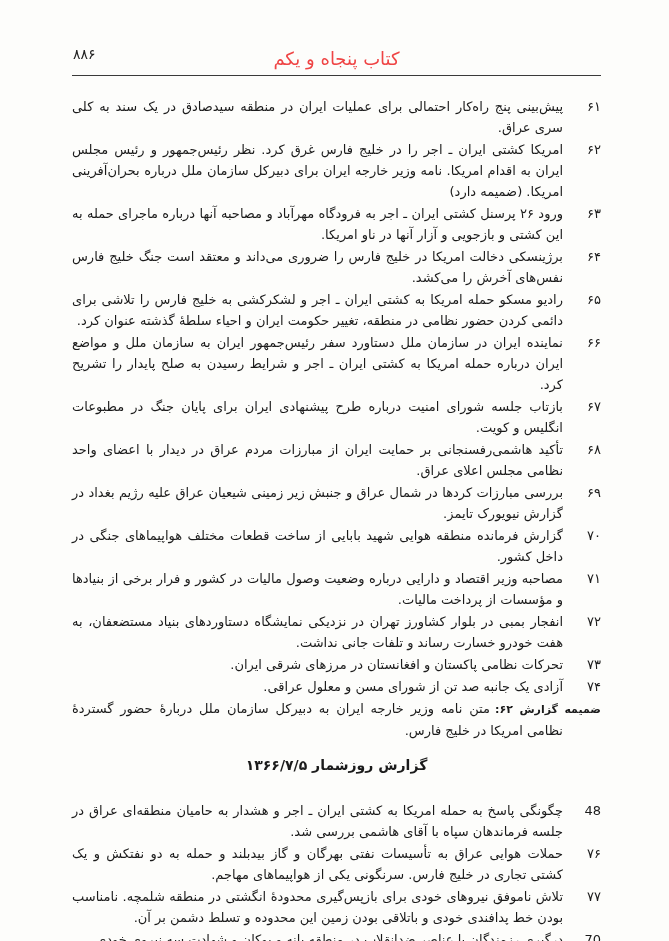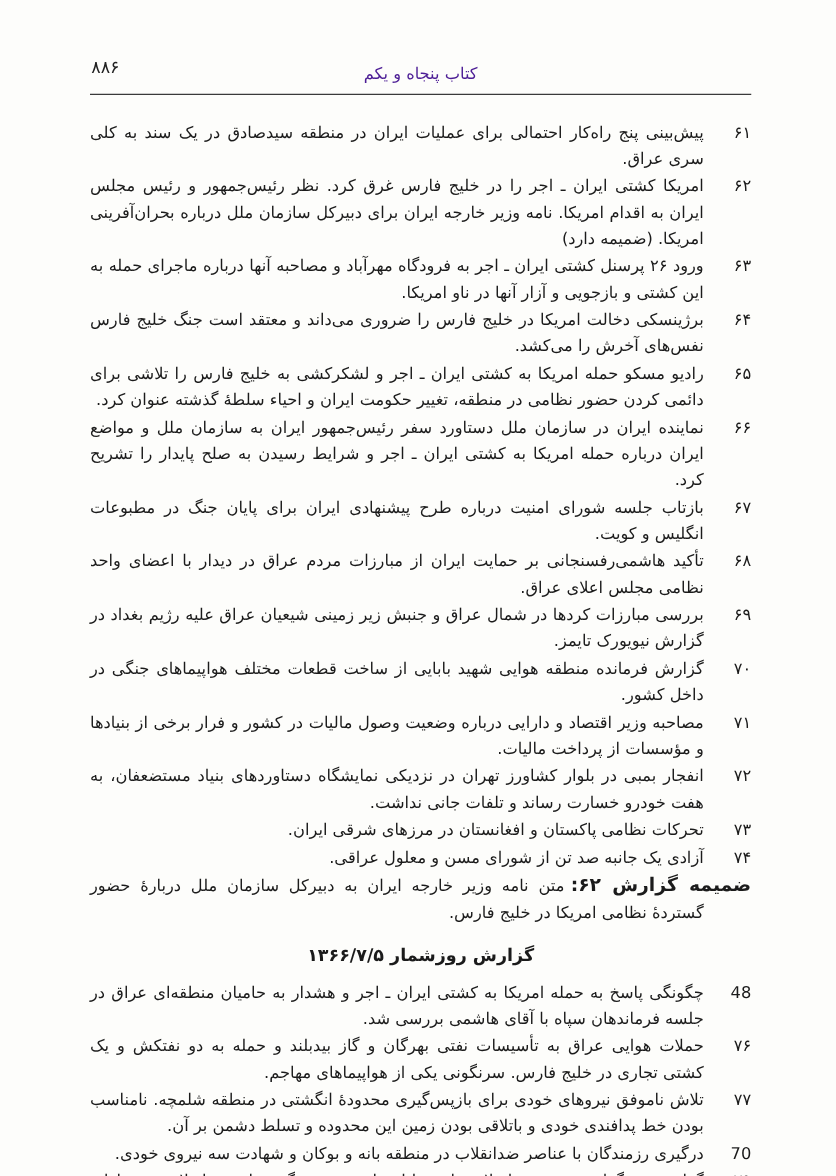--- a/index.html
+++ b/index.html
@@ -22,22 +22,22 @@
   }
   .page-header {
     position: relative;
     text-align: center;
     padding-bottom: 9px;
     border-bottom: 1px solid #3a3a3a;
     margin-bottom: 20px;
     height: 18px;
   }
   .book-title {
-    font-size: 13px;
-    color: #4c1d95;
+    font-size: 18px;
+    color: #ef4444;
   }
   .page-number {
     position: absolute;
     left: 1px;
     top: -2px;
     font-size: 14px;
     color: #222;
     letter-spacing: 0.5px;
   }
   .content {
@@ -56,28 +56,28 @@
     text-align: justify;
   }
   .appendix {
     padding-right: 38px;
     text-indent: -38px;
     text-align: justify;
     margin-bottom: 1px;
   }
   .appendix-label {
     font-weight: bold;
-    font-size: 15px;
+    font-size: 11px;
     margin-left: 5px;
   }
   .section-heading {
     text-align: center;
     font-weight: bold;
     font-size: 14px;
-    margin: 14px 0 8px 0;
+    margin: 14px 0 24px 0;
     line-height: 21px;
   }
 </style>
 </head>
 <body>
 
 <div class="page">
 
   <header class="page-header">
     <span class="book-title">کتاب پنجاه و یکم</span>

